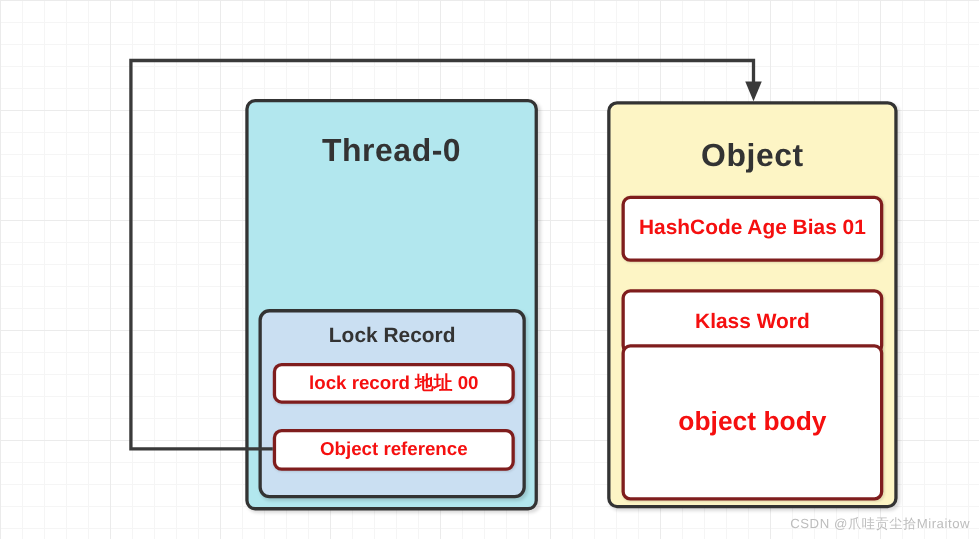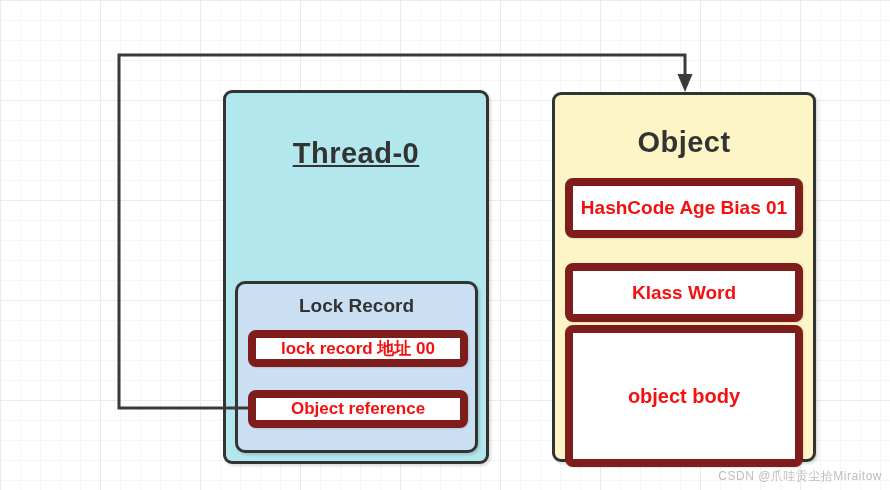--- a/index.html
+++ b/index.html
@@ -17,40 +17,40 @@
   .box {
     position:absolute; box-sizing:border-box;
     border:3px solid #333333; border-radius:9px;
     box-shadow:2px 2px 3px rgba(0,0,0,0.14);
   }
   .box-title {
     position:absolute; left:0; right:0; text-align:center;
     font-weight:bold; font-size:29px; color:#333333; letter-spacing:0.5px;
   }
   #thread-box { left:223px; top:90px; width:266px; height:374px; background:#b2e7ee; }
-  #thread-box > .box-title { top:44px;text-decoration:underline; }
+  #thread-box > .box-title { top:28px; }
   #lock-record { left:9px; top:188px; width:243px; height:172px; background:#cadff2; border-radius:10px; }
   .lock-title {
     position:absolute; top:11px; left:0; right:0; text-align:center;
     font-weight:bold; font-size:19px; color:#333333;
   }
   .slot {
     position:absolute; box-sizing:border-box; background:#ffffff;
-    border:8px solid #7f1d1d; border-radius:8px;
+    border:3px solid #7f1d1d; border-radius:8px;
     display:flex; align-items:center; justify-content:center;
     font-weight:bold; color:#f50f0f; text-align:center;
     box-shadow:1px 1px 2px rgba(0,0,0,0.10);
   }
   #lr-slot-0 { left:10px; top:46px;  width:220px; height:37px; font-size:17px; }
   #lr-slot-1 { left:10px; top:106px; width:220px; height:38px; font-size:17px;text-align:center; }
   #object-box { left:552px; top:92px; width:264px; height:370px; background:#fdf5c5; }
   #object-box > .box-title { top:31px; }
   #obj-slot-0 { left:10px; top:83px;  width:238px; height:60px;  font-size:19px; }
   #obj-slot-1 { left:10px; top:168px; width:238px; height:59px;  font-size:19px; }
-  #obj-slot-2 { left:10px; top:218px; width:238px; height:142px; font-size:20px;margin-top:12px; }
+  #obj-slot-2 { left:10px; top:218px; width:238px; height:142px; font-size:24px; }
   .connector {
     position:absolute; left:0; top:0; width:890px; height:490px;
     pointer-events:none; z-index:10;
   }
   .watermark {
     position:absolute; right:8px; bottom:5px; z-index:11;
     font-size:12px; color:#bdbdbd; letter-spacing:0.5px;
   }
 </style>
 </head>

